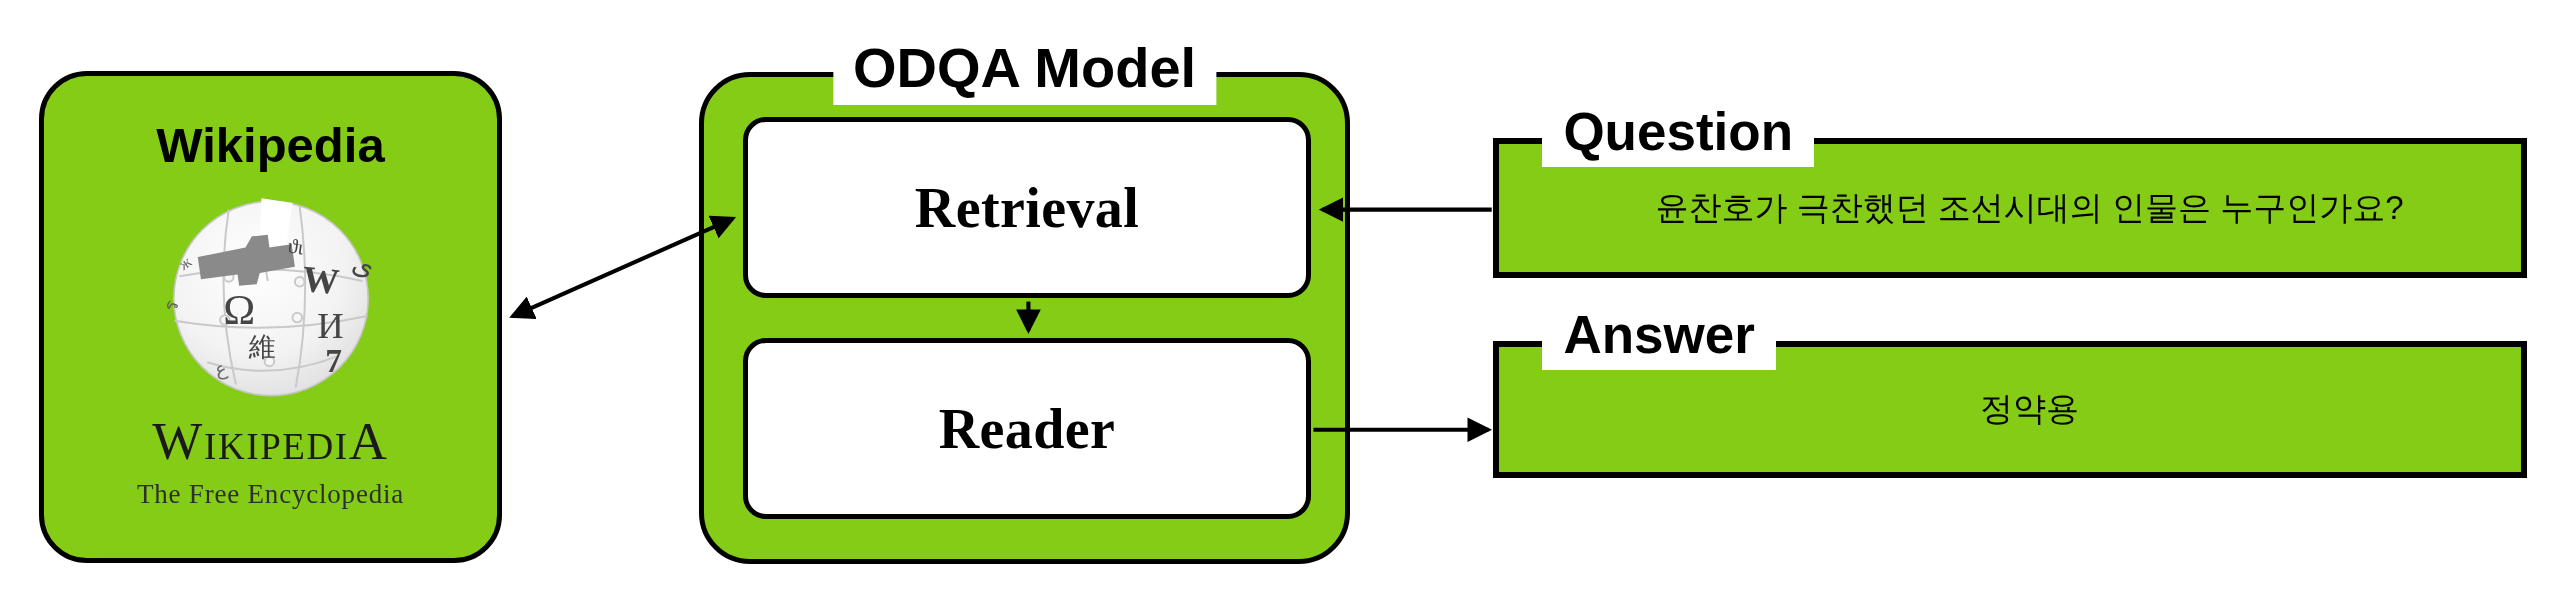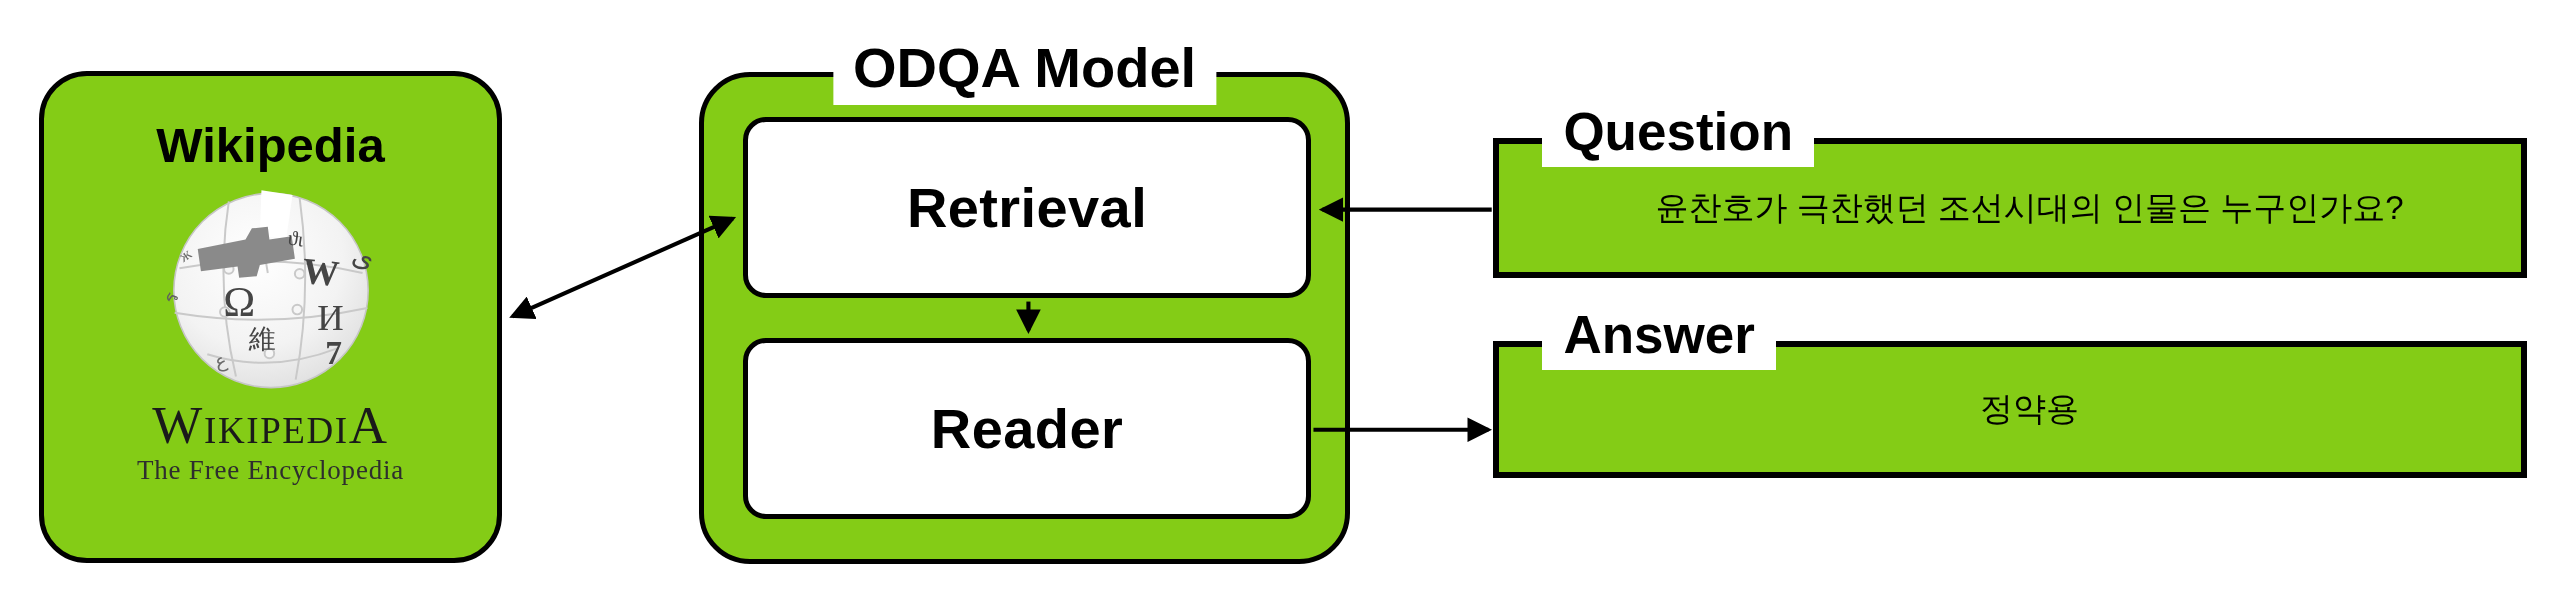--- a/index.html
+++ b/index.html
@@ -5,21 +5,21 @@
   html,body{margin:0;padding:0;background:#fff;}
   .canvas{
     position:relative;width:2576px;height:590px;background:#ffffff;
     font-family:"Liberation Sans",sans-serif;color:#000;overflow:hidden;
   }
   .box{position:absolute;box-sizing:border-box;background:#84cc16;}
   
   #wikipedia-box{
     left:39px;top:71px;width:463px;height:492px;
     border:5.8px solid #000;border-radius:48px;
-    display:flex;flex-direction:column;align-items:center;
+    display:flex;flex-direction:column;align-items:center;gap:8px;
   }
   .wiki-title{
     margin-top:41px;font-size:49px;font-weight:800;line-height:1.17;
     text-align:center;letter-spacing:0px;
   }
   .wiki-logo{width:246px;height:215px;margin-top:5px;}
   .wiki-wordmark{
     font-family:"Liberation Serif",serif;font-variant:small-caps;
     font-size:53px;line-height:1;color:#1a1a1a;letter-spacing:1.6px;margin-top:5px;
   }
@@ -37,21 +37,21 @@
     background:#fff;padding:0 20px;font-size:56px;font-weight:800;
     line-height:1.3;white-space:nowrap;
   }
   .inner-box{
     position:absolute;left:39px;width:568px;height:181px;
     border:5px solid #000;border-radius:23px;box-sizing:border-box;
     display:flex;align-items:center;justify-content:center;background:#fff;
   }
   #retrieval-box{top:40px;}
   #reader-box{top:261px;}
-  .inner-label{font-size:56px;font-weight:600;letter-spacing:0.4px;}
+  .inner-label{font-size:56px;font-weight:600;letter-spacing:0.4px;font-family:Liberation Serif, serif;}
   
   .qa-box{
     border:6.6px solid #000;left:1493px;width:1034px;
     display:flex;align-items:center;justify-content:center;padding-left:39px;
   }
   #question-box{top:138px;height:140px;}
   #answer-box{top:341px;height:137px;}
   .qa-label{
     position:absolute;top:-46px;left:43px;background:#fff;padding:0 21.4px;
     font-size:53px;font-weight:800;line-height:1.3;white-space:nowrap;

